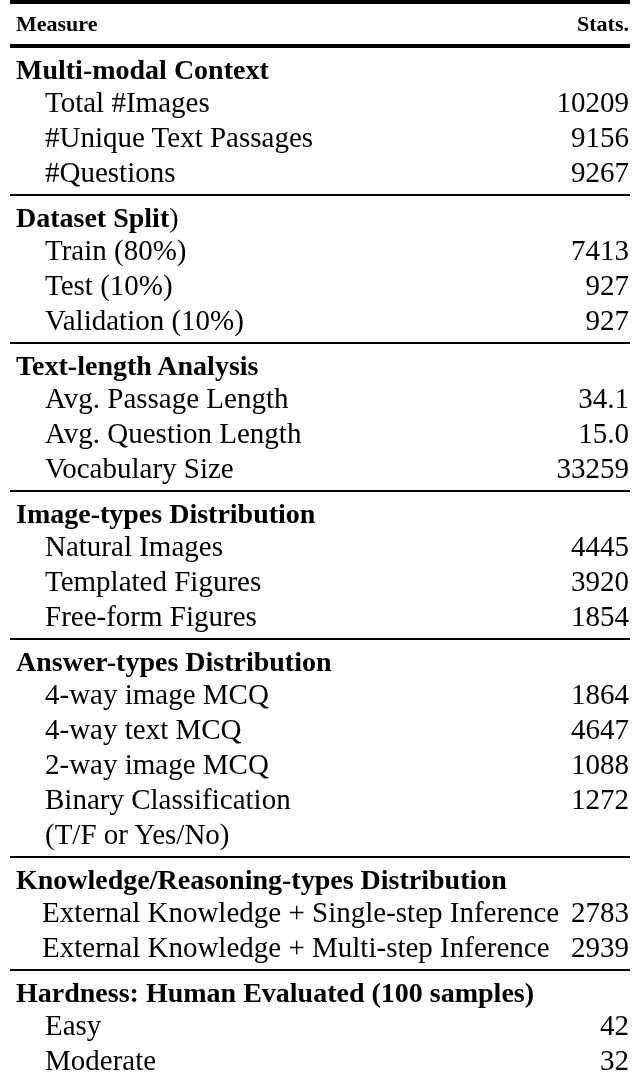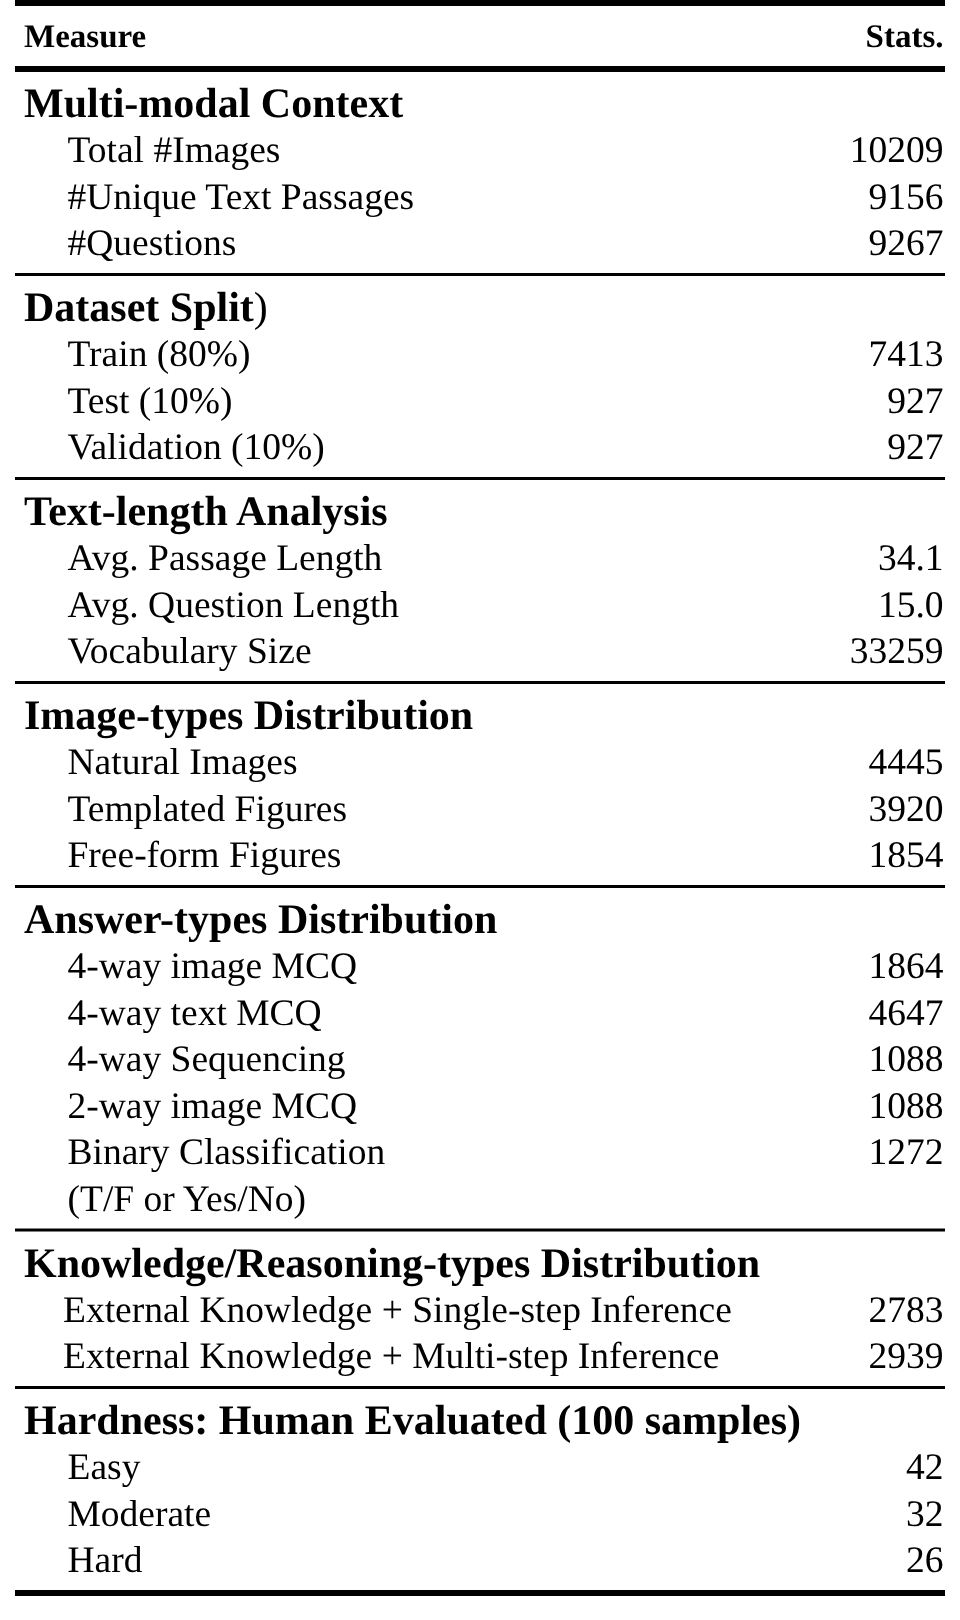--- a/index.html
+++ b/index.html
@@ -71,21 +71,21 @@
     font-size: 28px;
     padding-top: 8px;
     padding-bottom: 1px;
   }
   tr.section-row td.label { padding-left: 6px; }
   .paren-plain { font-weight: normal; }
 
   
   tr.data-row td {
     font-weight: normal;
-    font-size: 25px;
+    font-size: 29px;
     padding-top: 3px;
     padding-bottom: 3px;
   }
   tr.data-row td.label { padding-left: 35px; }
   tr.data-row.indent-sm td.label { padding-left: 32px; }
 
   
   tr.last-in-section td { padding-bottom: 7px; }
 </style>
 </head>
@@ -202,24 +202,20 @@
         </tr>
         <tr class="data-row">
           <td class="label">4-way image MCQ</td>
           <td class="value">1864</td>
         </tr>
         <tr class="data-row">
           <td class="label">4-way text MCQ</td>
           <td class="value">4647</td>
         </tr>
         <tr class="data-row">
-          <td class="label">4-way Sequencing</td>
-          <td class="value">1088</td>
-        </tr>
-        <tr class="data-row">
           <td class="label">2-way image MCQ</td>
           <td class="value">1088</td>
         </tr>
         <tr class="data-row">
           <td class="label">Binary Classification</td>
           <td class="value">1272</td>
         </tr>
         <tr class="data-row last-in-section">
           <td class="label">(T/F or Yes/No)</td>
           <td class="value"></td>

